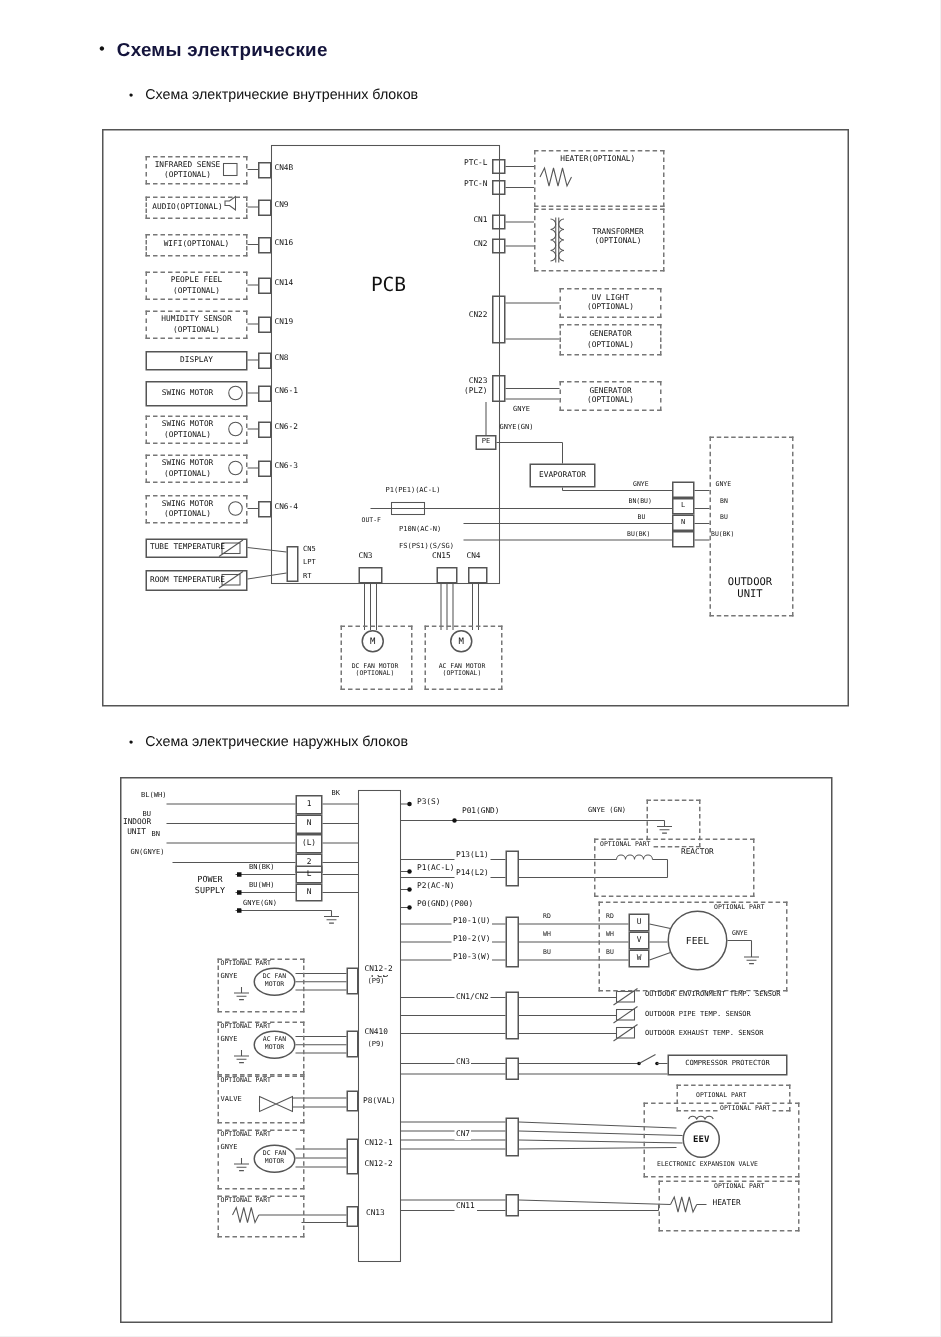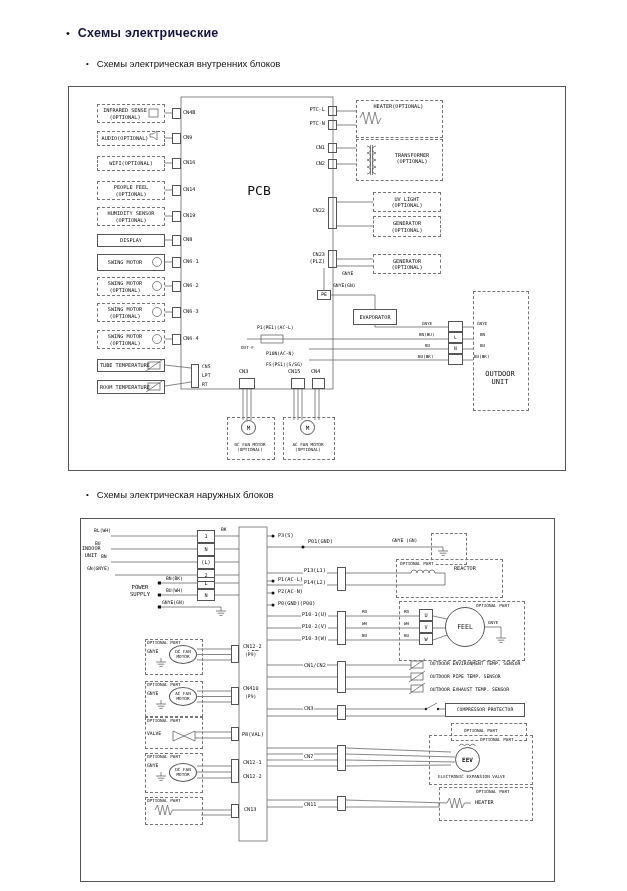--- a/index.html
+++ b/index.html
@@ -35,21 +35,21 @@
 <body>
 
 <div class="page">
 
   <div class="hrow" style="left:66px;top:26px">
     <span class="bullet">•</span>
     <span class="h1">Схемы электрические</span>
   </div>
   <div class="hrow" style="left:86px;top:58px">
     <span class="bullet" style="font-size:8px">•</span>
-    <span class="h2">Схемы электрическая внутренних блоков</span>
+    <span class="h2">Схема электрические внутренних блоков</span>
   </div>
 
   <div class="diagram" style="left:68px;top:86px;width:496px;height:383px">
 
     <svg class="wires" width="496" height="383">
       <defs>
         <g id="gnd">
             <line x1="0" y1="0" x2="0" y2="4"></line>
             <line x1="-5" y1="4" x2="5" y2="4"></line>
             <line x1="-3.3" y1="6.2" x2="3.3" y2="6.2"></line>
@@ -210,21 +210,21 @@
     <div class="c sol f45" style="left:379px;top:245px;width:15px;height:11px">L</div>
     <div class="c sol f45" style="left:379px;top:256px;width:15px;height:11px">N</div>
     <div class="c sol f45" style="left:379px;top:267px;width:15px;height:11px"></div>
 
     <div class="t f4 bg" style="left:407px;top:234px">GNYE</div>
     <div class="t f4 bg" style="left:410px;top:245px">BN</div>
     <div class="t f4 bg" style="left:410px;top:256px">BU</div>
     <div class="t f4 bg" style="left:404px;top:267px">BU(BK)</div>
 
     <div class="dash" style="position:absolute;left:404px;top:204px;width:54px;height:118px"></div>
-    <div class="c f7" style="left:406px;top:276px;width:50px;height:30px">OUTDOOR
+    <div class="c f7" style="left:406px;top:290px;width:50px;height:30px">OUTDOOR
 UNIT</div>
 
     <div class="t f5" style="left:170px;top:281px">CN3</div>
     <div class="t f5" style="left:219px;top:281px">CN15</div>
     <div class="t f5" style="left:242px;top:281px">CN4</div>
     <div class="c sol" style="left:170px;top:291px;width:16px;height:11px"></div>
     <div class="c sol" style="left:222px;top:291px;width:14px;height:11px"></div>
     <div class="c sol" style="left:243px;top:291px;width:13px;height:11px"></div>
 
     <div class="dash" style="position:absolute;left:158px;top:330px;width:46px;height:41px"></div>
@@ -232,21 +232,21 @@
     <div class="c f4" style="left:159px;top:352px;width:44px;height:16px">DC FAN MOTOR
 (OPTIONAL)</div>
     <div class="dash" style="position:absolute;left:214px;top:330px;width:50px;height:41px"></div>
     <div class="circle f6" style="left:231px;top:333px;width:15px;height:15px">M</div>
     <div class="c f4" style="left:215px;top:352px;width:48px;height:16px">AC FAN MOTOR
 (OPTIONAL)</div>
   </div>
 
   <div class="hrow" style="left:86px;top:489px">
     <span class="bullet" style="font-size:8px">•</span>
-    <span class="h2">Схемы электрическая наружных блоков</span>
+    <span class="h2">Схема электрические наружных блоков</span>
   </div>
 
   <div class="diagram" style="left:80px;top:518px;width:473px;height:362px">
 
     <svg class="wires" width="473" height="362">
       <rect x="158" y="8" width="28" height="314"></rect>
       <line x1="30" y1="17" x2="116" y2="17"></line>
         <line x1="30" y1="30" x2="116" y2="30"></line>
       <line x1="30" y1="43" x2="116" y2="43"></line>
         <line x1="34" y1="56" x2="116" y2="56"></line>

